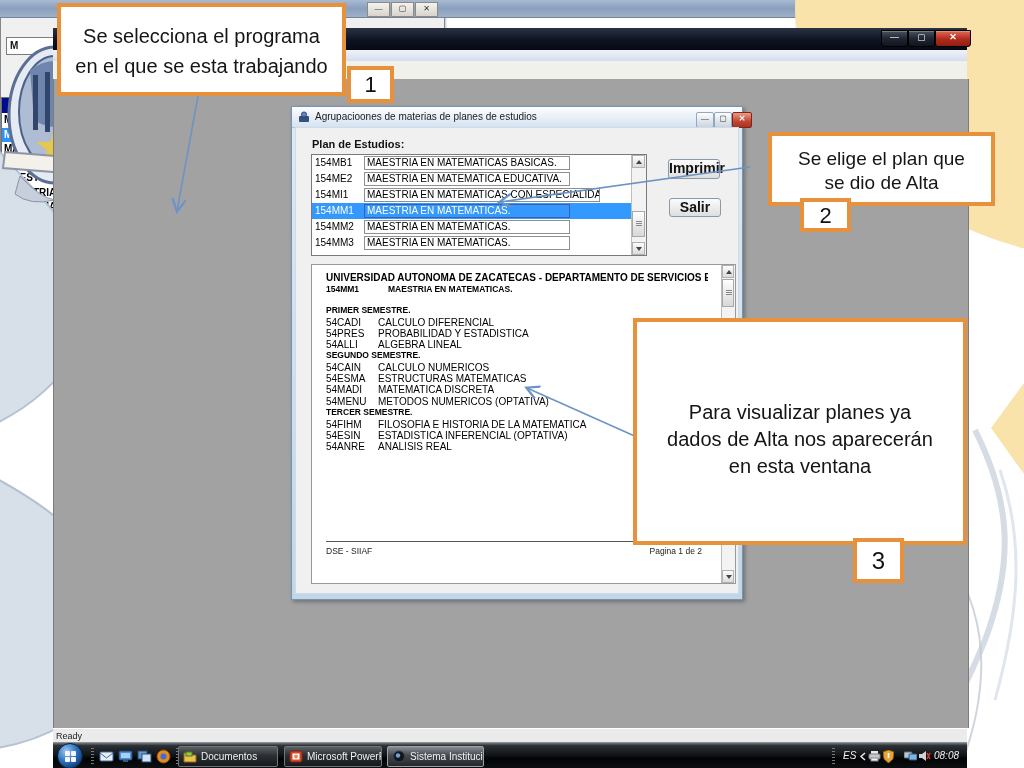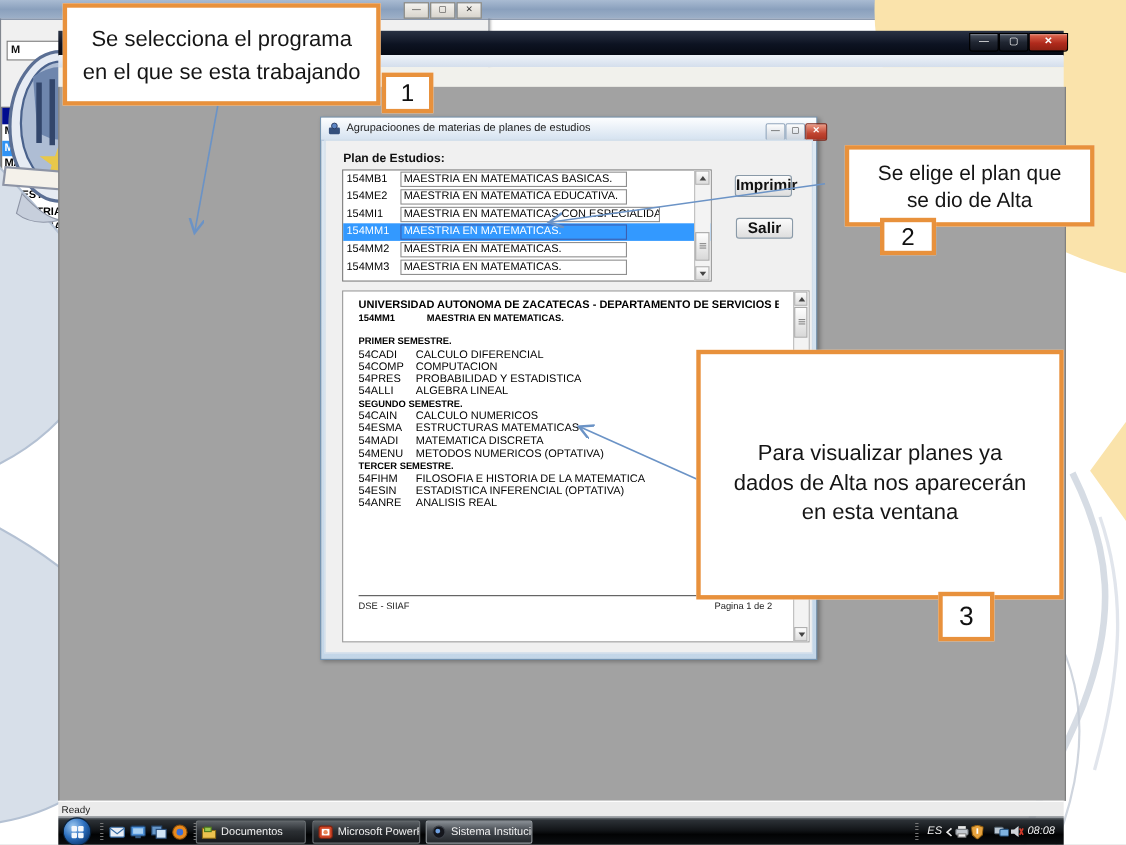--- a/index.html
+++ b/index.html
@@ -245,21 +245,20 @@
     <div id="preview">
       <div id="prev-content">
         <div class="pv-h1">UNIVERSIDAD AUTONOMA DE ZACATECAS - DEPARTAMENTO DE SERVICIOS ES</div>
         <div class="pv-progrow">
           <span class="cc">154MM1</span>
           <span>MAESTRIA EN MATEMATICAS.</span>
         </div>
         <div style="height:10px;"></div>
         <div class="pv-b">PRIMER SEMESTRE.</div>
         <div class="pv-row"><span class="cc">54CADI</span><span>CALCULO DIFERENCIAL</span></div>
-        <div class="pv-row"><span class="cc">54COMP</span><span>COMPUTACION</span></div>
         <div class="pv-row"><span class="cc">54PRES</span><span>PROBABILIDAD Y ESTADISTICA</span></div>
         <div class="pv-row"><span class="cc">54ALLI</span><span>ALGEBRA LINEAL</span></div>
         <div class="pv-b">SEGUNDO SEMESTRE.</div>
         <div class="pv-row"><span class="cc">54CAIN</span><span>CALCULO NUMERICOS</span></div>
         <div class="pv-row"><span class="cc">54ESMA</span><span>ESTRUCTURAS MATEMATICAS</span></div>
         <div class="pv-row"><span class="cc">54MADI</span><span>MATEMATICA DISCRETA</span></div>
         <div class="pv-row"><span class="cc">54MENU</span><span>METODOS NUMERICOS (OPTATIVA)</span></div>
         <div class="pv-b">TERCER SEMESTRE.</div>
         <div class="pv-row"><span class="cc">54FIHM</span><span>FILOSOFIA E HISTORIA DE LA MATEMATICA</span></div>
         <div class="pv-row"><span class="cc">54ESIN</span><span>ESTADISTICA INFERENCIAL (OPTATIVA)</span></div>

